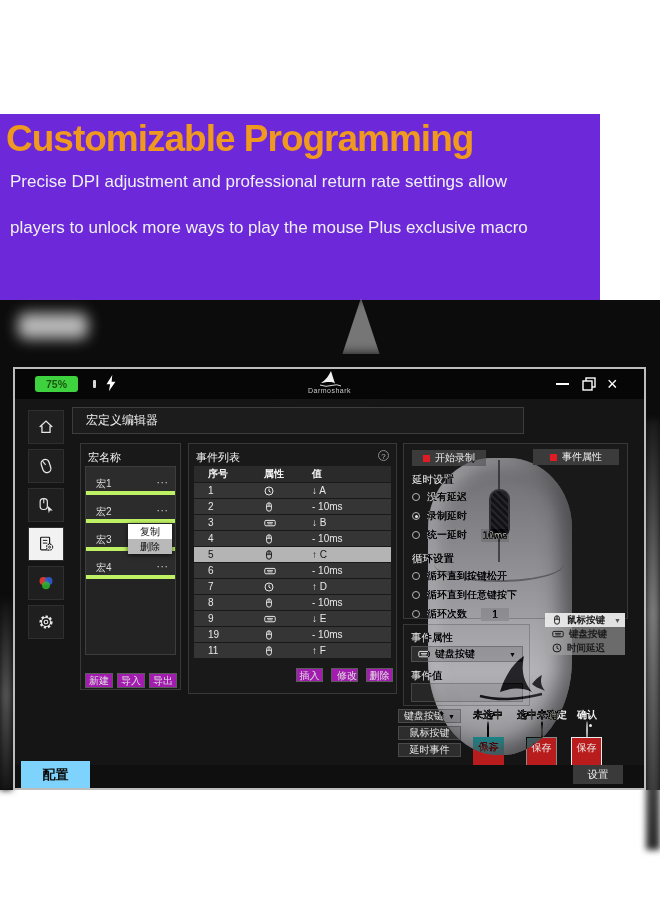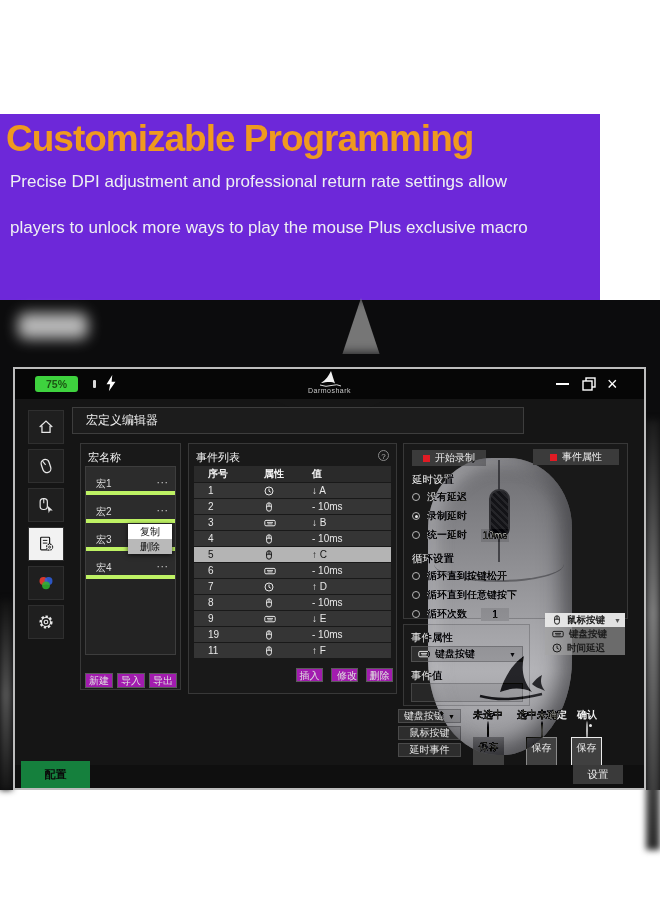--- a/index.html
+++ b/index.html
@@ -87,27 +87,27 @@
   .type-menu{position:absolute;left:530px;top:244px;width:80px;z-index:6;background:rgba(165,165,165,.6);}
   .tm-row{height:14px;display:flex;align-items:center;gap:5px;padding:0 4px 0 7px;font-size:9.5px;font-weight:bold;color:#1b1b1b;}
   .tm-row.active{background:rgba(236,236,236,.92);}
   .tm-row .caret{margin-left:auto;font-size:7px;color:#555;}
   
   .stack-btn{position:absolute;left:383px;width:63px;height:14px;background:#2d2d2d;border:1px solid #4a4a4a;box-sizing:border-box;
              color:#e5e5e5;font-size:10px;display:flex;align-items:center;justify-content:center;gap:4px;}
   .stack-btn .caret{font-size:7px;color:#bbb;}
   .sg-label{position:absolute;color:#f0f0f0;font-size:10px;font-weight:bold;text-align:center;transform:translateX(-50%);}
   .sg-radio{position:absolute;transform:translateX(-50%);}
-  .save-btn{position:absolute;width:31px;height:33px;background:#404040;color:#ededed;font-size:10px;text-align:center;
+  .save-btn{position:absolute;width:31px;height:33px;background:#b91c1c;color:#ededed;font-size:10px;text-align:center;
             line-height:19px;box-sizing:border-box;}
   .save-btn.b2{border:1px solid #8a8a8a;}
   .save-btn.b3{border:1px solid #ececec;}
   
   .footer{position:absolute;left:0;top:396px;width:629px;height:23px;background:#0f0f0f;}
-  .cfg-tab{position:absolute;left:6px;top:392px;width:69px;height:27px;background:#15803d;color:#0a0a0a;font-size:11px;
+  .cfg-tab{position:absolute;left:6px;top:392px;width:69px;height:27px;background:#7dd3fc;color:#0a0a0a;font-size:13px;
            font-weight:bold;text-align:center;line-height:27px;z-index:7;}
   .set-btn{position:absolute;left:558px;top:396px;width:50px;height:19px;background:#3a3a3a;color:#ededed;font-size:10.5px;
            text-align:center;line-height:19px;z-index:7;}
   svg{display:block;}
 </style>
 </head>
 <body>
 
 <svg width="0" height="0" style="position:absolute">
   <symbol id="i-clock" viewBox="0 0 10 10">

